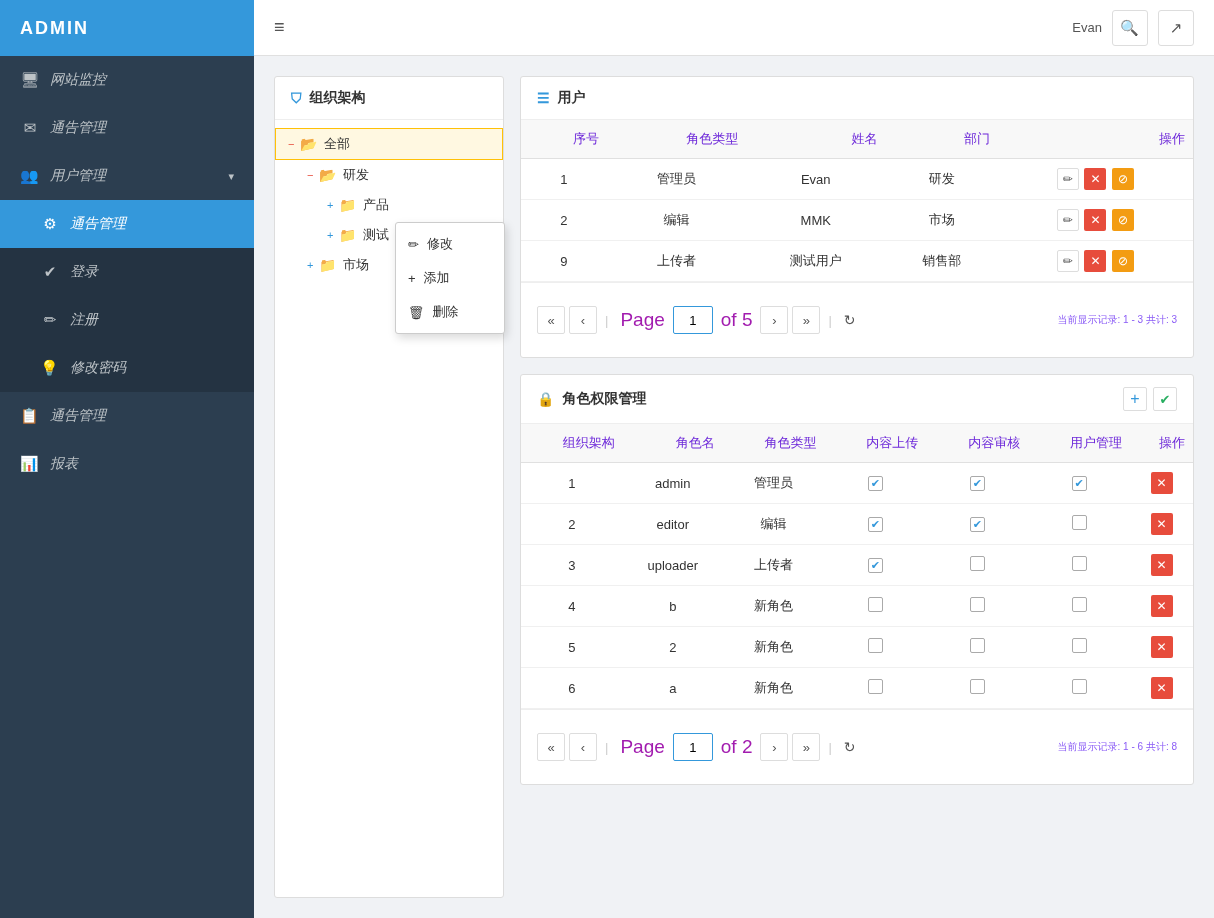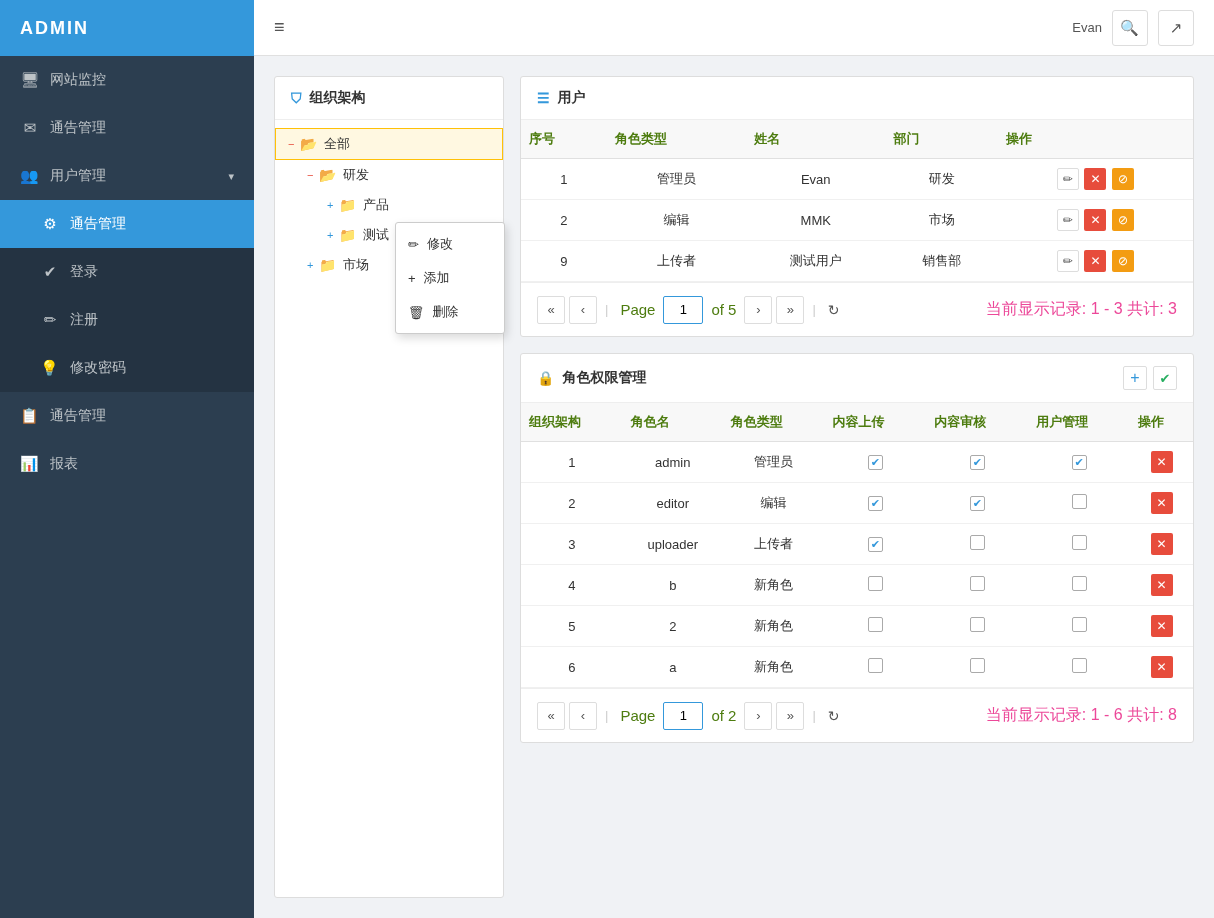--- a/index.html
+++ b/index.html
@@ -5,21 +5,21 @@
     * { box-sizing: border-box; margin: 0; padding: 0; }
     body { font-family: 'Microsoft YaHei', Arial, sans-serif; font-size: 13px; background: #f0f2f5; display: flex; height: 918px; overflow: hidden; }
 
     
     .sidebar { width: 254px; min-width: 254px; background: #2c3e50; height: 100%; display: flex; flex-direction: column; }
     .sidebar-header { background: #3498db; padding: 0 20px; height: 56px; display: flex; align-items: center; }
     .sidebar-header-title { color: #fff; font-size: 18px; font-weight: bold; letter-spacing: 2px; }
     .sidebar-item { display: flex; align-items: center; padding: 14px 20px; color: #bdc3c7; cursor: pointer; transition: background 0.2s; gap: 10px; }
     .sidebar-item.active { background: #3498db; color: #fff; }
     .sidebar-item .icon { width: 20px; height: 20px; display: flex; align-items: center; justify-content: center; font-size: 15px; }
-    .sidebar-item .label { flex: 1; font-size: 14px; }
+    .sidebar-item .label { flex: 1; font-size: 14px; font-style: italic; }
     .sidebar-item .arrow { font-size: 11px; }
     .sidebar-submenu { background: #243342; }
     .sidebar-submenu .sidebar-item { padding-left: 40px; font-size: 13px; }
     .sidebar-submenu .sidebar-item.active { background: #3498db; color: #fff; }
 
     
     .main { flex: 1; display: flex; flex-direction: column; overflow: hidden; }
     .topbar { background: #fff; height: 56px; display: flex; align-items: center; padding: 0 20px; border-bottom: 1px solid #e0e0e0; gap: 10px; }
     .topbar-hamburger { font-size: 18px; color: #555; cursor: pointer; margin-right: auto; }
     .topbar-user { color: #555; font-size: 13px; }
@@ -44,35 +44,35 @@
     .ctx-icon { font-size: 13px; }
 
     
     .panel-right { flex: 1; display: flex; flex-direction: column; gap: 16px; }
 
     
     .card { background: #fff; border: 1px solid #ddd; border-radius: 3px; }
     .card-header { padding: 12px 16px; border-bottom: 1px solid #eee; display: flex; align-items: center; gap: 8px; font-size: 14px; font-weight: bold; color: #333; }
 
     table { width: 100%; border-collapse: collapse; }
-    th { background: #f8f8f8; border-bottom: 1px solid #e0e0e0; padding: 10px 8px; text-align: left; color: #4d7c0f; font-size: 13px; font-weight: bold; }
+    th { background: #f8f8f8; border-bottom: 1px solid #e0e0e0; padding: 10px 8px; text-align: right; color: #6d28d9; font-size: 13px; font-weight: normal; }
     td { padding: 9px 8px; text-align: center; border-bottom: 1px solid #f0f0f0; color: #333; font-size: 13px; }
     .action-btn { width: 22px; height: 22px; border: none; border-radius: 2px; cursor: pointer; font-size: 12px; display: inline-flex; align-items: center; justify-content: center; margin: 0 1px; }
     .btn-edit { background: #fff; border: 1px solid #ddd; color: #555; }
     .btn-delete { background: #e74c3c; color: #fff; }
     .btn-disable { background: #f39c12; color: #fff; }
 
     
     .pagination { display: flex; align-items: center; padding: 10px 16px; border-top: 1px solid #eee; gap: 4px; }
     .page-btn { width: 28px; height: 28px; border: 1px solid #ddd; background: #fff; border-radius: 2px; cursor: pointer; display: flex; align-items: center; justify-content: center; font-size: 13px; color: #555; }
     .page-input { width: 40px; height: 28px; border: 1px solid #3498db; text-align: center; font-size: 13px; border-radius: 2px; }
-    .page-text { color: #4d7c0f; font-size: 15px; margin: 8px 4px; }
+    .page-text { color: #a21caf; font-size: 19px; margin: 16px 4px; }
     .page-sep { color: #ccc; margin: 0 4px; }
     .page-refresh { color: #555; font-size: 14px; cursor: pointer; margin-left: 4px; }
-    .page-info { margin-left: auto; color: #ec4899; font-size: 16px; }
+    .page-info { margin-left: auto; color: #8b5cf6; font-size: 10px; }
 
     
     .role-card-header { padding: 12px 16px; border-bottom: 1px solid #eee; display: flex; align-items: center; gap: 8px; font-size: 14px; font-weight: bold; color: #333; }
     .role-card-header .header-actions { margin-left: auto; display: flex; gap: 6px; }
     .header-add-btn { width: 24px; height: 24px; background: #fff; border: 1px solid #ddd; border-radius: 2px; cursor: pointer; font-size: 16px; color: #3498db; display: flex; align-items: center; justify-content: center; }
     .header-confirm-btn { width: 24px; height: 24px; background: #fff; border: 1px solid #ddd; border-radius: 2px; cursor: pointer; font-size: 13px; color: #27ae60; display: flex; align-items: center; justify-content: center; }
     .cb { width: 15px; height: 15px; border: 1px solid #aaa; border-radius: 2px; display: inline-flex; align-items: center; justify-content: center; font-size: 11px; }
     .cb.checked { background: #fff; color: #3498db; }
     .cb.unchecked { background: #fff; }
   </style>

